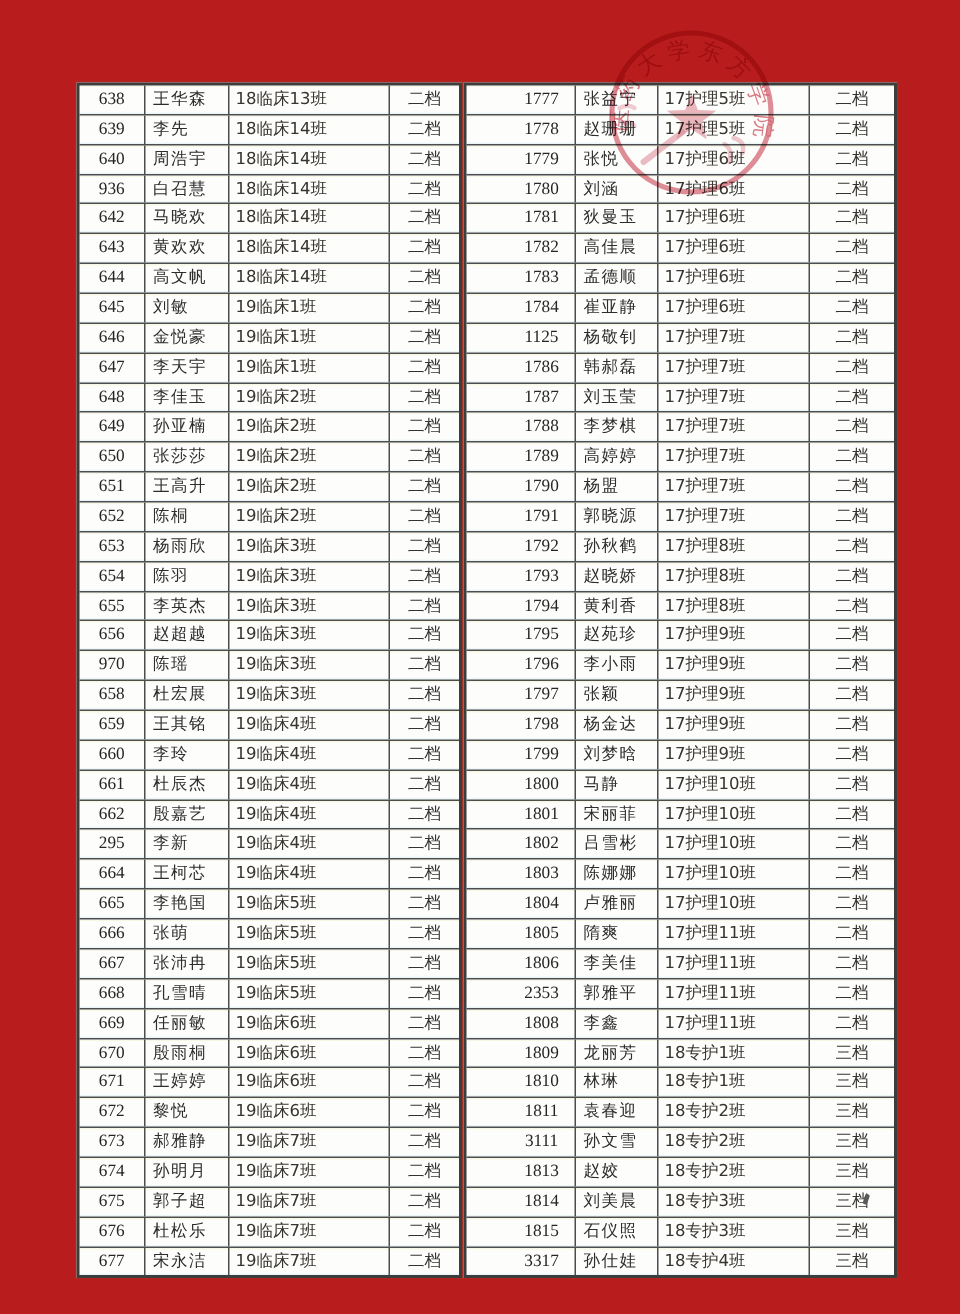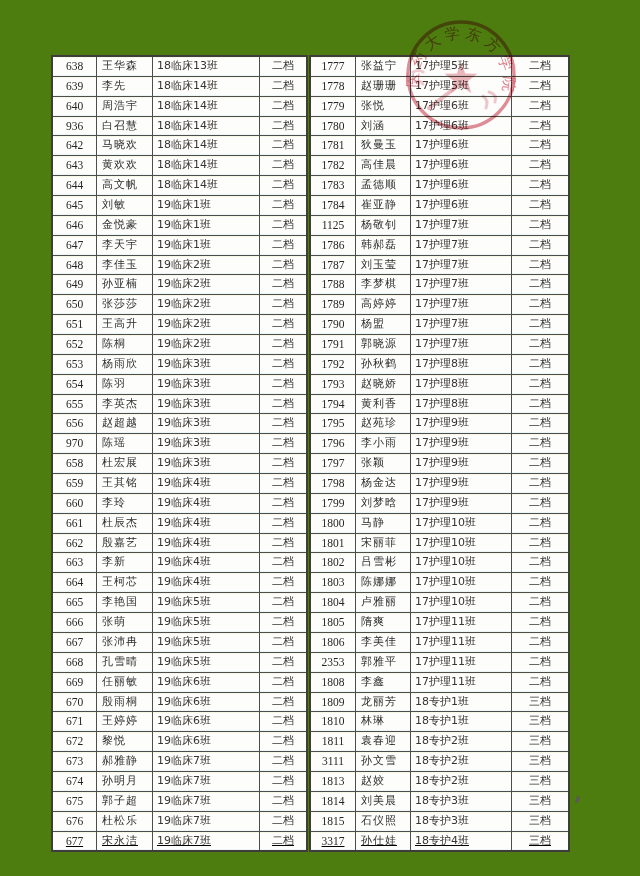--- a/index.html
+++ b/index.html
@@ -4,39 +4,39 @@
 <style>
   html,body{margin:0;padding:0;}
   body{
     width:640px;height:876px;
     background:#f4f4f2;
     font-family:"DejaVu Sans","Liberation Sans",sans-serif;
     overflow:hidden;
   }
   .page{
     position:relative;width:640px;height:876px;
-    background:#4d7c0f;
+    background:#b91c1c;
   }
   
   .roster{
     position:absolute;top:55px;
     border:2px solid #3d3d3d;
     box-shadow:0 0 0 1px rgba(120,110,60,.15);
     background:#fdfdfc;
   }
   .roster.left{left:51px;}
   .roster.right{left:309px;}
   .row{
     display:grid;height:18.87px;
     border-bottom:1px solid #4d4d4d;
     box-shadow:inset 0 1px 0 rgba(230,220,120,.18), inset 0 -1px 0 rgba(120,200,210,.12);
   }
-  .row:last-child{border-bottom:none;text-decoration:underline;}
+  .row:last-child{border-bottom:none;}
   .roster.left .row{grid-template-columns:44px 56px 107px 46px;}
-  .roster.right .row{grid-template-columns:45px 55px 101px 56px;}
+  .roster.right .row{grid-template-columns:45px 55px 101px 56px;padding-left:28px;}
   .cell{
     border-right:1px solid #4d4d4d;
     font-size:11px;line-height:18.5px;
     color:#2e2d2c;
     white-space:nowrap;overflow:hidden;
   }
   .cell:last-child{border-right:none;}
   .cell.c0{
     text-align:center;
     font-family:"Liberation Serif","DejaVu Serif",serif;
@@ -212,21 +212,21 @@
         <div class="cell c2">19临床4班</div>
         <div class="cell c3">二档</div>
       </div>
       <div class="row">
         <div class="cell c0">662</div>
         <div class="cell c1">殷嘉艺</div>
         <div class="cell c2">19临床4班</div>
         <div class="cell c3">二档</div>
       </div>
       <div class="row">
-        <div class="cell c0">663</div>
+        <div class="cell c0">295</div>
         <div class="cell c1">李新</div>
         <div class="cell c2">19临床4班</div>
         <div class="cell c3">二档</div>
       </div>
       <div class="row">
         <div class="cell c0">664</div>
         <div class="cell c1">王柯芯</div>
         <div class="cell c2">19临床4班</div>
         <div class="cell c3">二档</div>
       </div>

